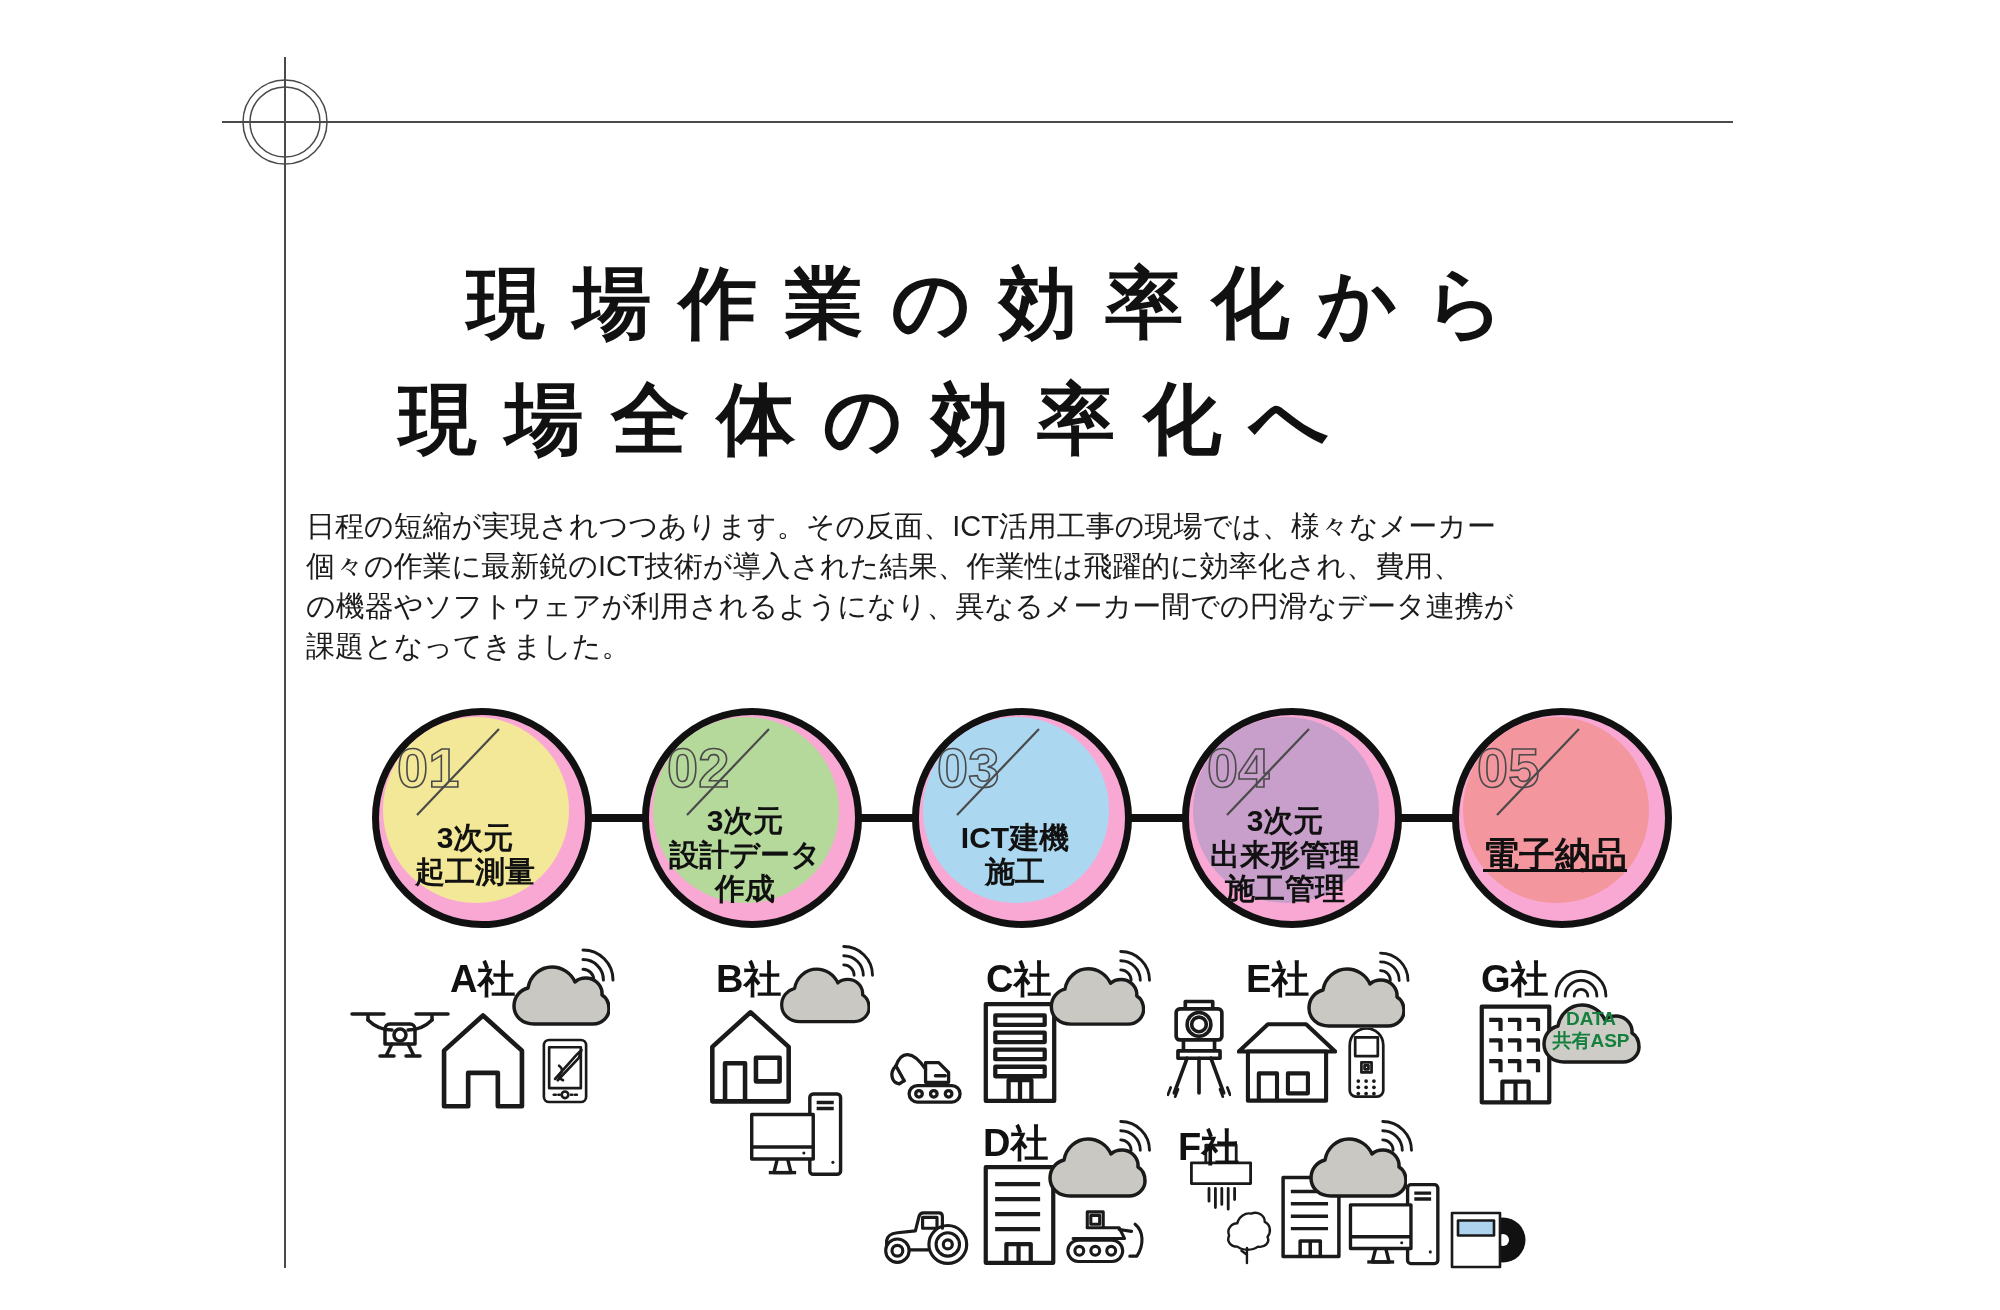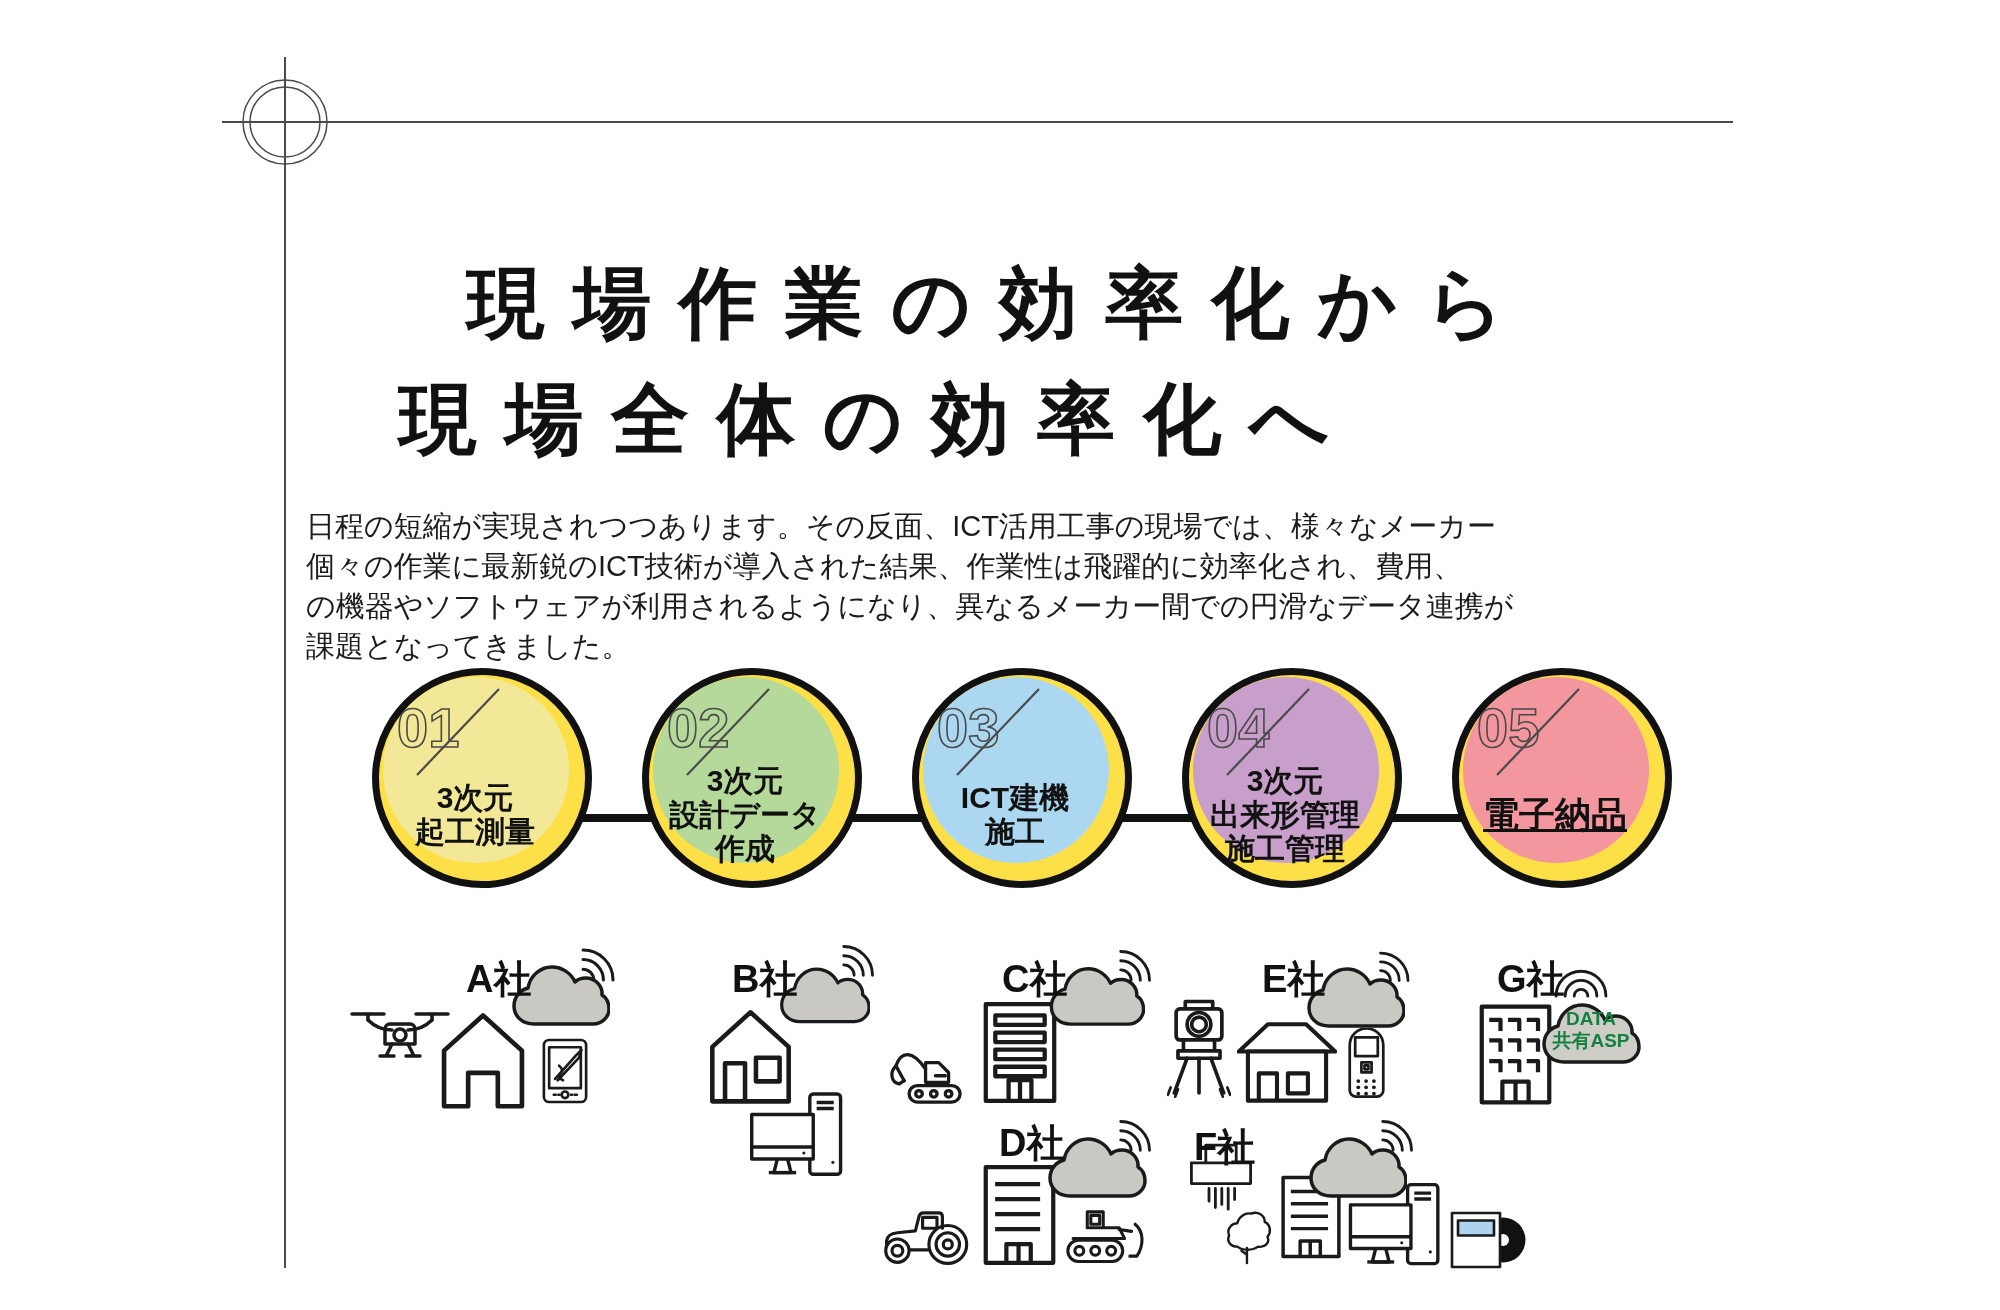--- a/index.html
+++ b/index.html
@@ -12,37 +12,37 @@
   .regmark{left:240px;top:77px;}
   .regmark circle{fill:none;stroke:#4a4a4a;stroke-width:1.5;}
   
   .title{left:0;top:0;width:2000px;text-align:center;font-weight:bold;color:#111;}
   .title .t1{position:absolute;left:0;width:2000px;top:252px;font-size:78px;letter-spacing:0.36em;white-space:nowrap;}
   .title .t2{position:absolute;left:0;width:1756px;top:368px;font-size:78px;letter-spacing:0.36em;white-space:nowrap;}
   
   .para{left:306px;top:506px;width:1240px;font-size:29px;line-height:40px;color:#1c1c1c;}
   
   .connector{left:482px;top:814px;width:1080px;height:8px;background:#111;}
-  .step{position:absolute;top:668px;width:220px;height:220px;border:7px solid #111;
-        border-radius:50%;background:#fde047;box-sizing:border-box;}
+  .step{position:absolute;top:708px;width:220px;height:220px;border:7px solid #111;
+        border-radius:50%;background:#f9a8d4;box-sizing:border-box;}
   .step .fill{position:absolute;left:4px;top:2px;width:186px;height:186px;border-radius:50%;}
   .step .num{position:absolute;left:14px;top:12px;width:140px;height:108px;}
   .num text{font-size:56px;font-weight:bold;fill:none;stroke:#4a4a4a;stroke-width:1.6;
             font-family:"Liberation Sans","DejaVu Sans",sans-serif;}
   .num line{stroke:#4a4a4a;stroke-width:2.2;}
   .step .lbl{position:absolute;left:0;right:14px;top:140px;transform:translateY(-50%);
              text-align:center;font-weight:bold;font-size:30px;line-height:34px;color:#111;}
   .step .lbl.big{font-size:36px;text-decoration:underline;}
   
   #icons{left:260px;top:930px;width:1400px;height:350px;}
   .ln{fill:none;stroke:#1a1a1a;}
   .wt{fill:#ffffff;stroke:#1a1a1a;}
   .cl{stroke:#1a1a1a;}
   
-  .co{position:absolute;font-size:38px;font-weight:bold;color:#111;white-space:nowrap;margin-left:16px;}
+  .co{position:absolute;font-size:38px;font-weight:bold;color:#111;white-space:nowrap;}
   .asptxt{position:absolute;left:1543px;top:1008px;width:96px;text-align:center;
           font-size:19px;font-weight:bold;line-height:22px;color:#15803d;}
 </style>
 </head>
 <body>
 
 <div class="abs rule-h"></div>
 <div class="abs rule-v"></div>
 <svg class="abs regmark" width="90" height="90">
   <circle cx="45" cy="45" r="42"></circle>

